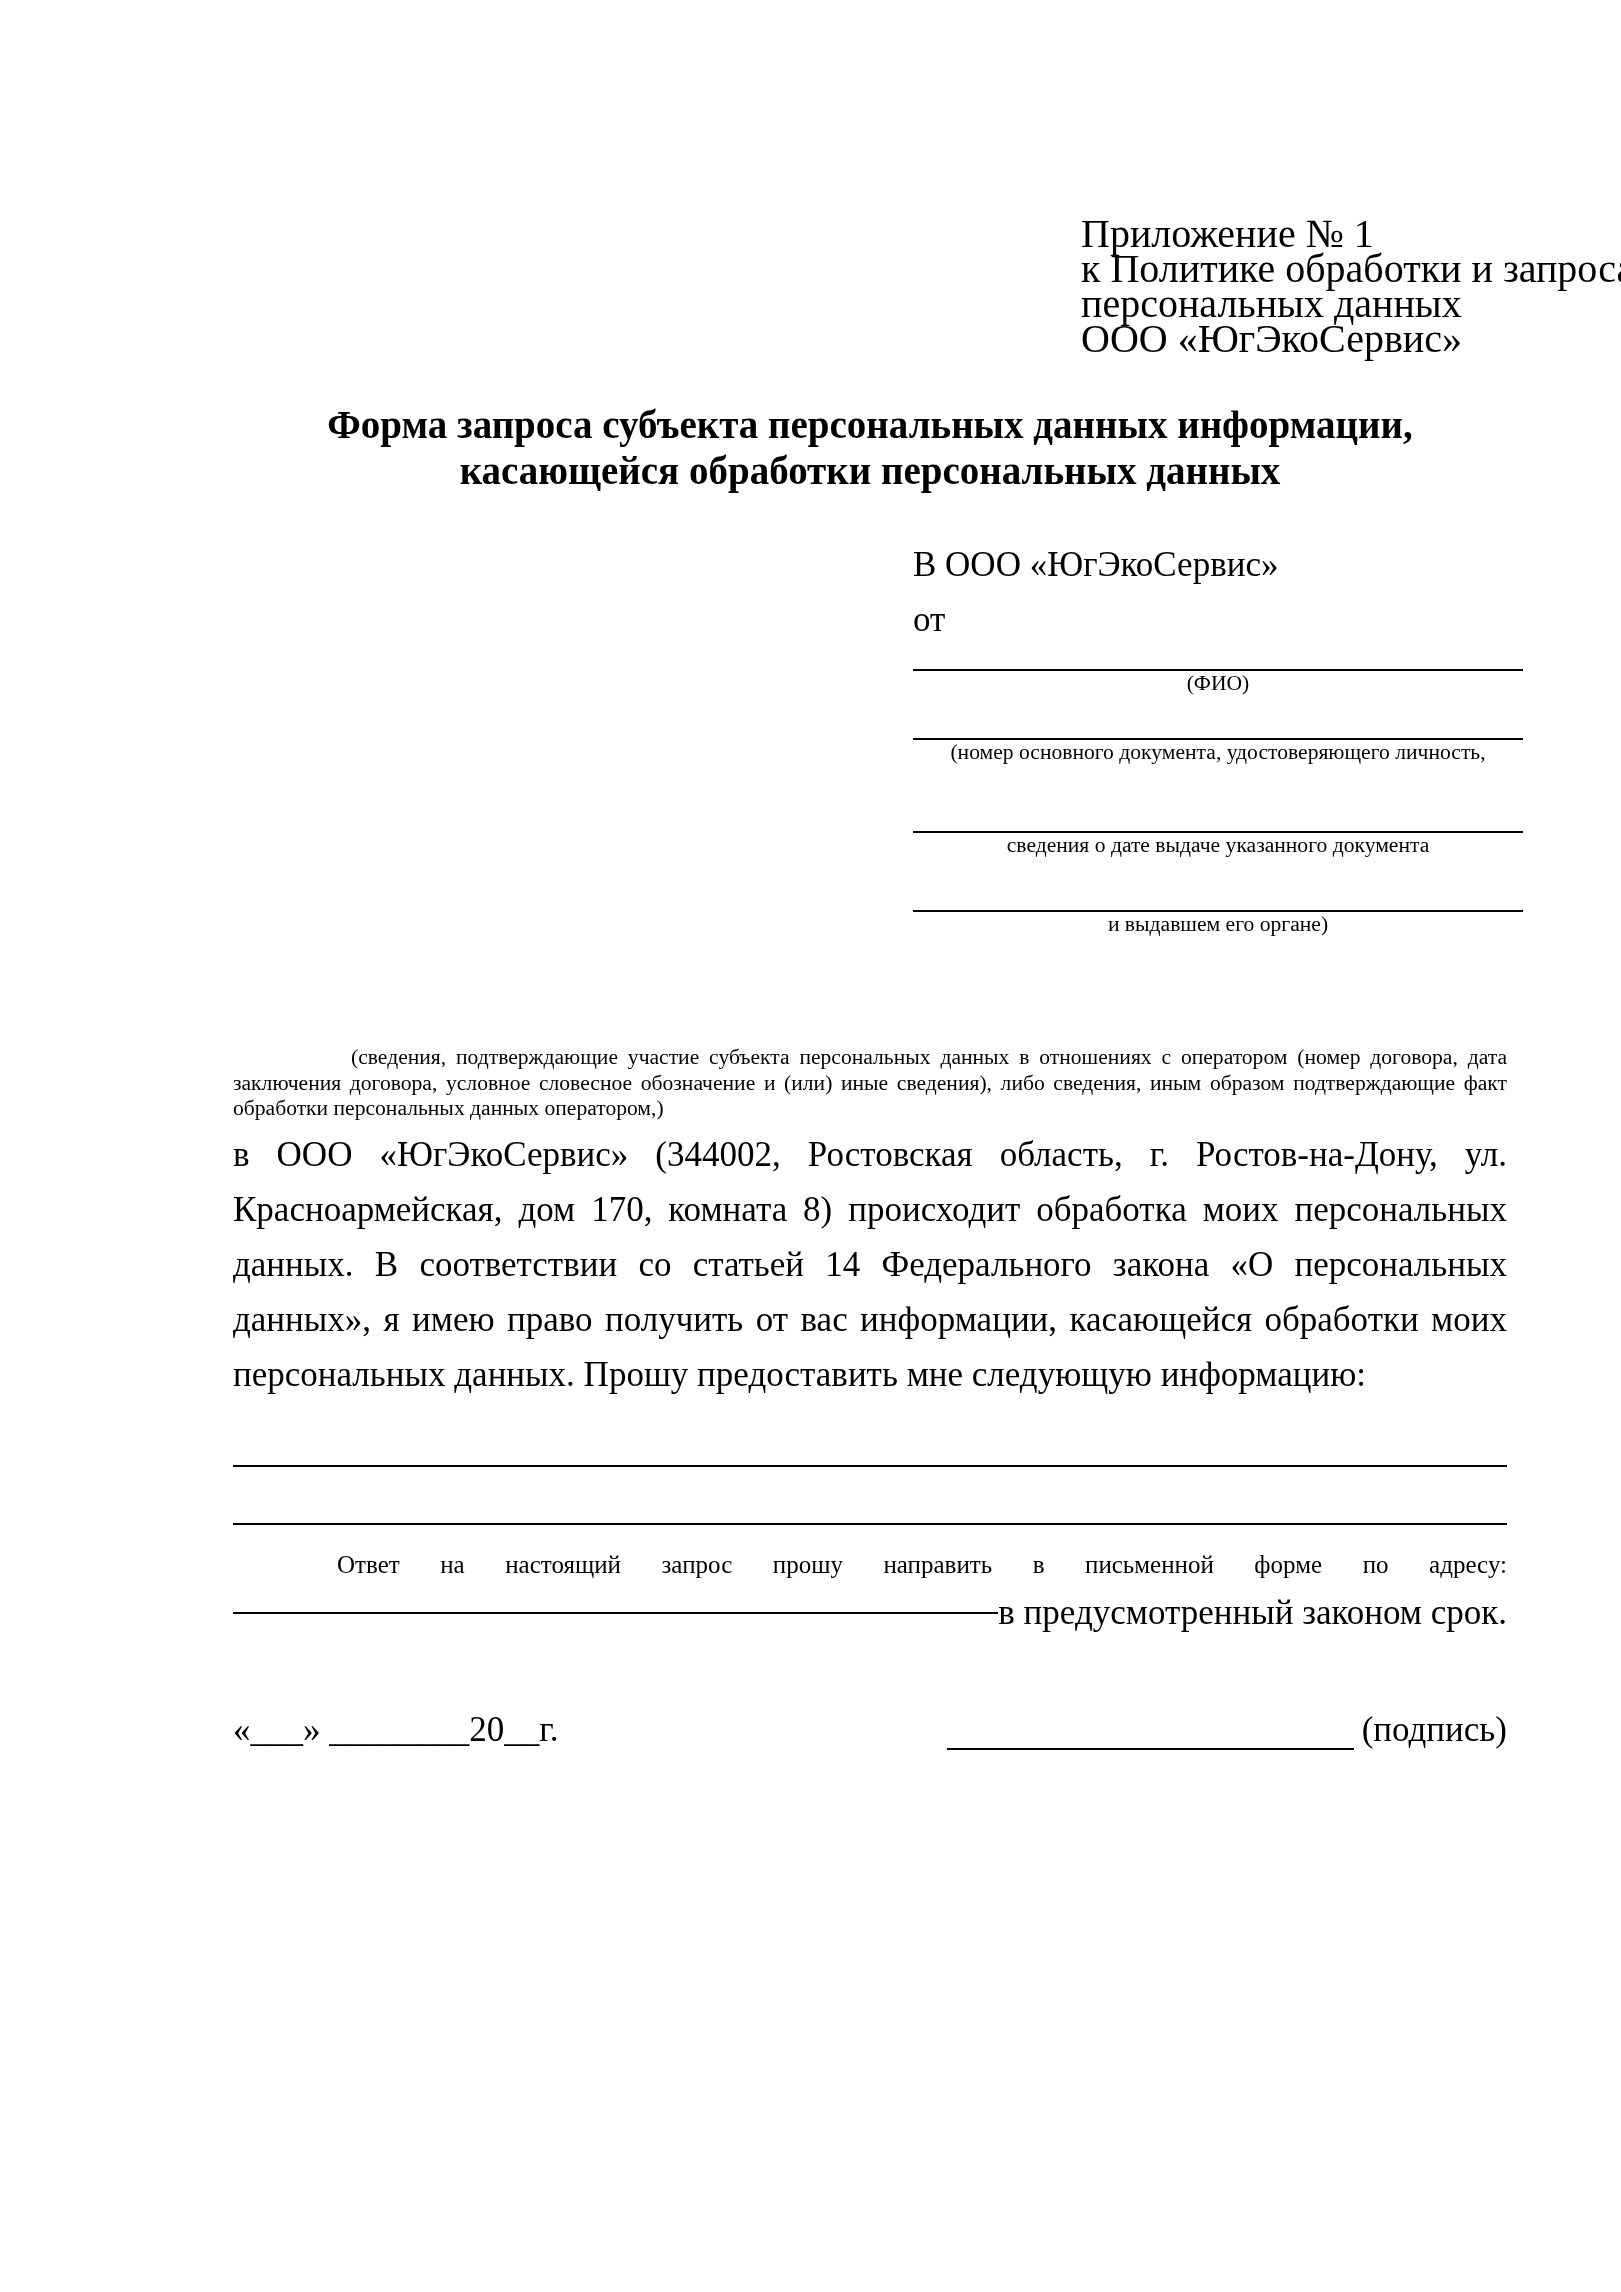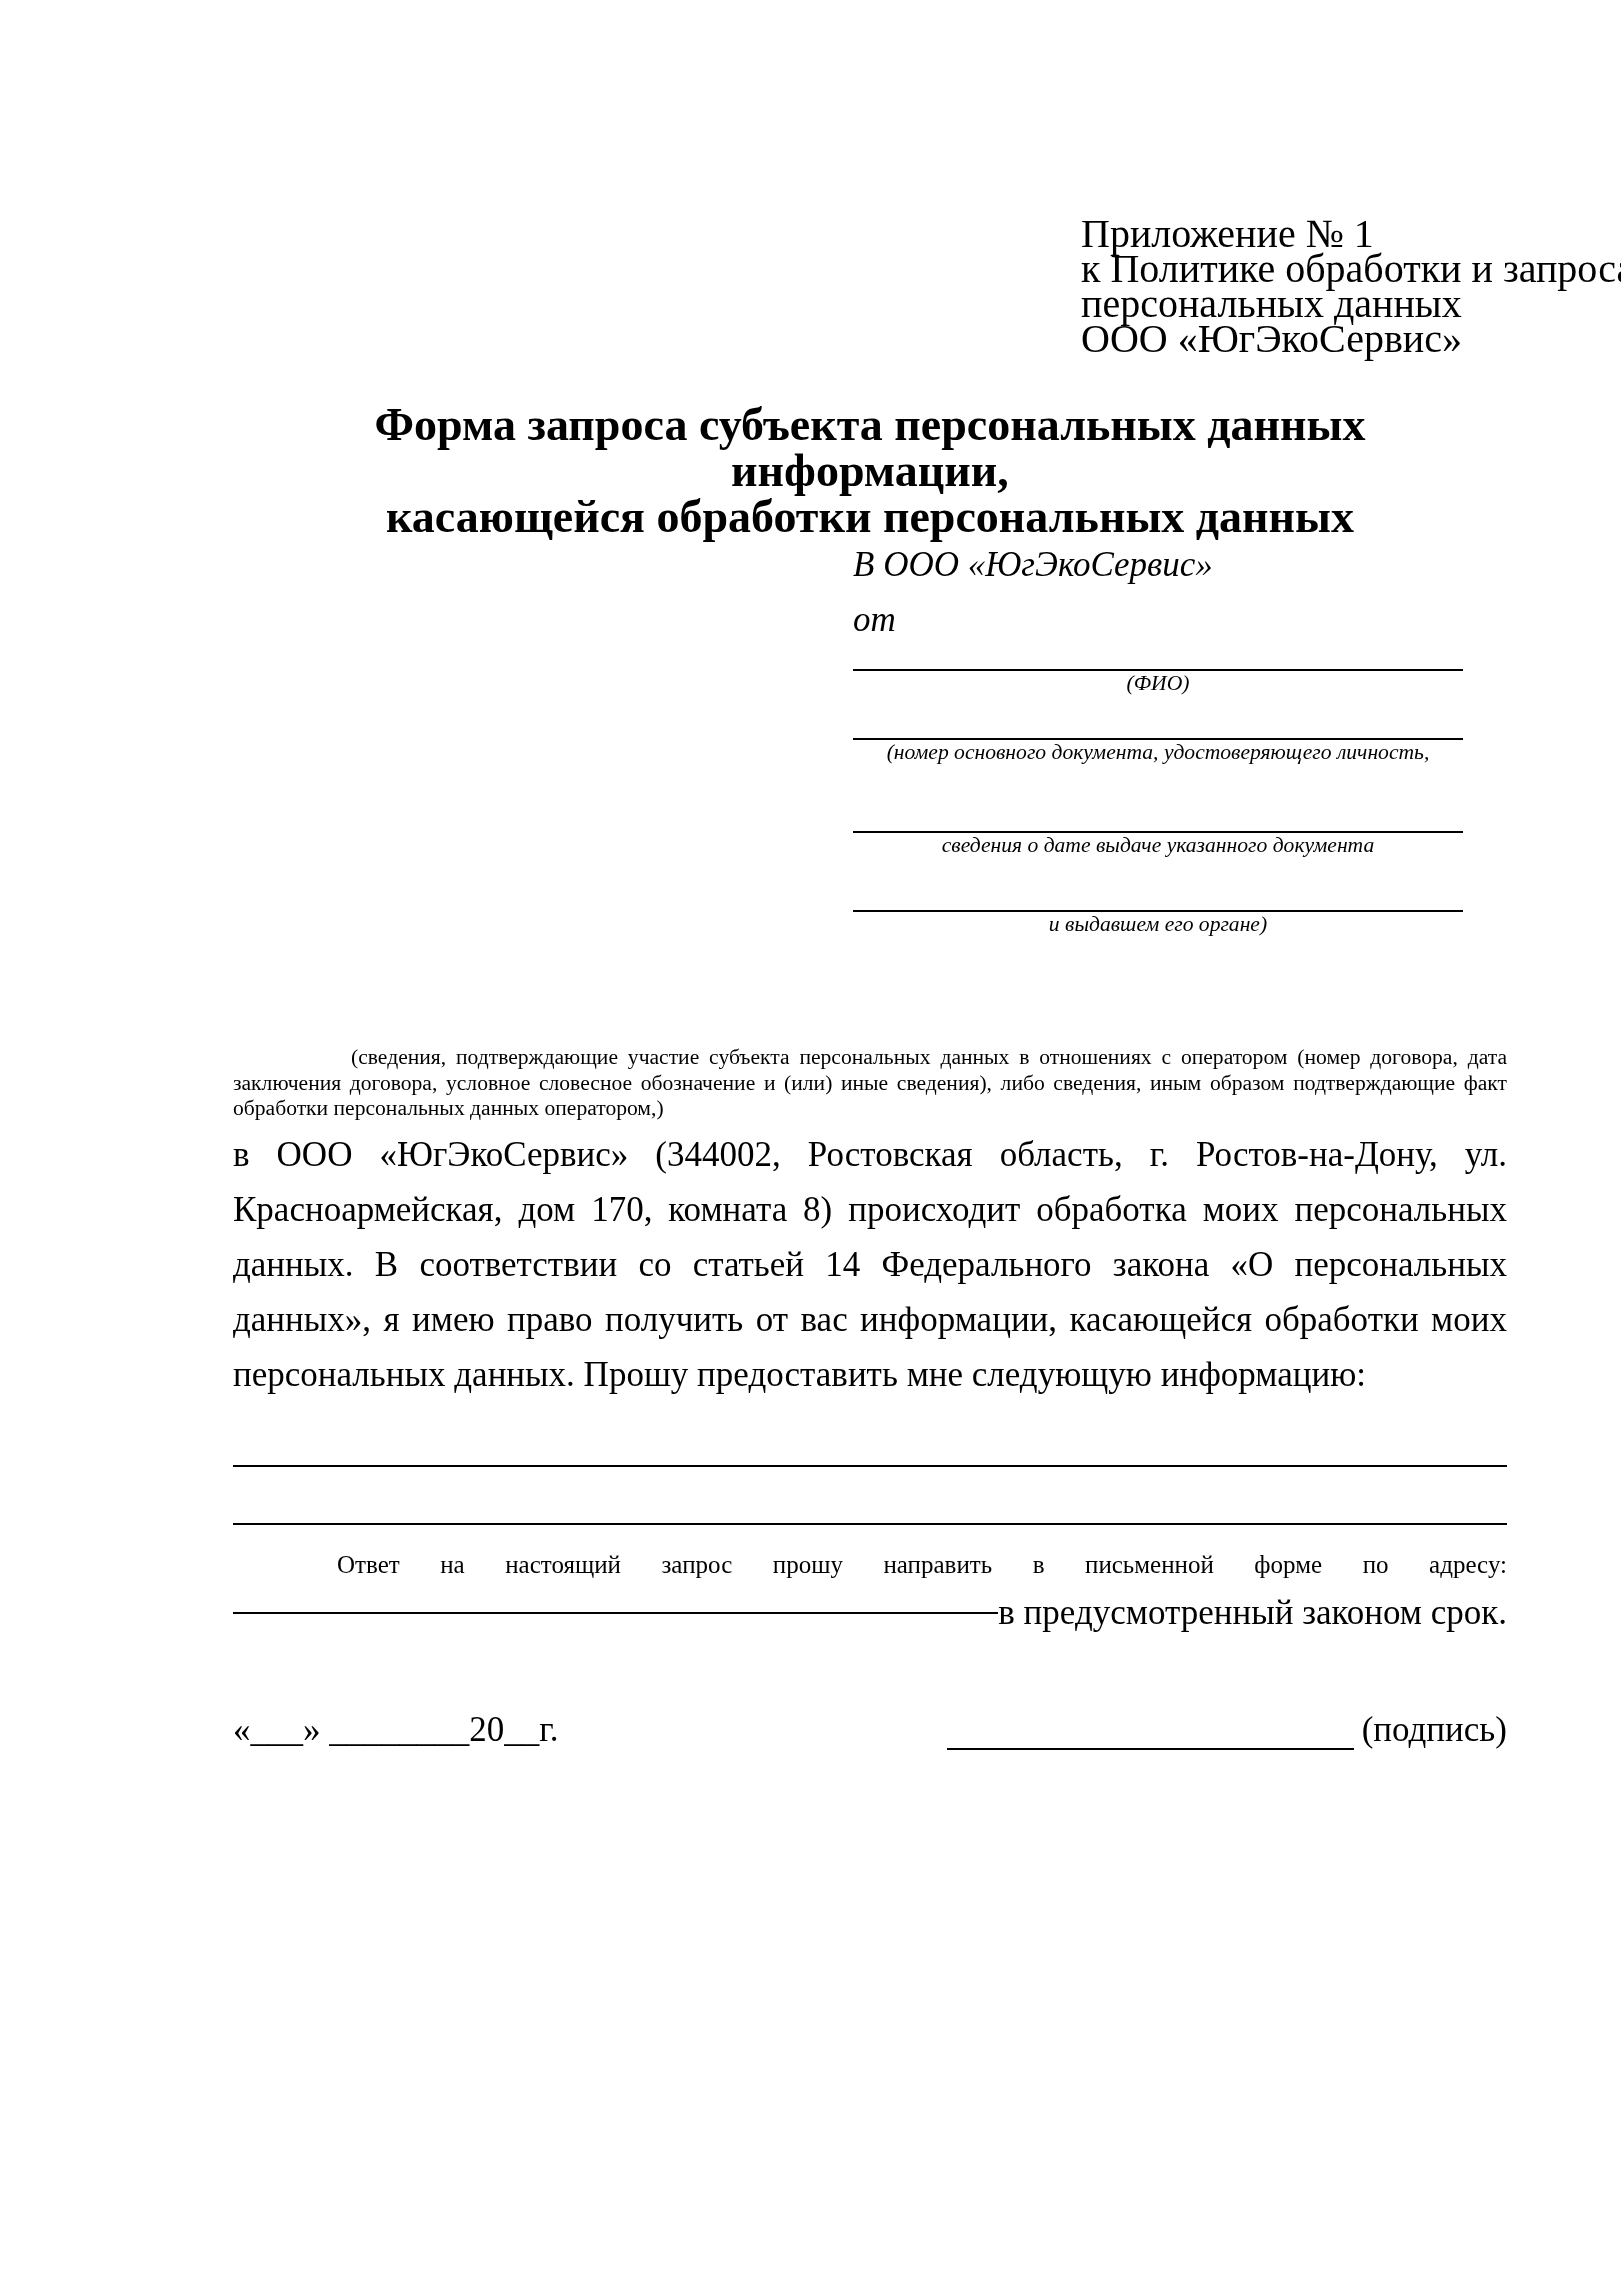--- a/index.html
+++ b/index.html
@@ -9,25 +9,25 @@
     background:#ffffff;color:#000;
     font-family:"Liberation Serif","DejaVu Serif",serif;
     overflow:hidden;
   }
   .header-note{
     position:absolute;left:1081px;top:216px;
     font-size:40px;line-height:35px;white-space:nowrap;
   }
   .doc-title{
     position:absolute;left:233px;top:402px;width:1274px;
-    text-align:center;font-weight:700;font-size:46px;line-height:46px;
+    text-align:center;font-weight:700;font-size:39px;line-height:46px;
   }
   .addressee{
-    position:absolute;left:853px;top:537px;width:610px;
-    font-size:35px;line-height:55px;font-style:italic;
+    position:absolute;left:913px;top:537px;width:610px;
+    font-size:35px;line-height:55px;
   }
   .fill{border-bottom:2.9px solid #000;}
   .f1{height:21.6px;}
   .f2{height:42px;}
   .f3{height:65px;}
   .f4{height:52px;}
   .cap{font-size:21.6px;line-height:25.5px;text-align:center;}
   .request-heading{
     position:absolute;left:233px;top:947px;width:1274px;
     text-align:center;font-size:35px;line-height:39px;

